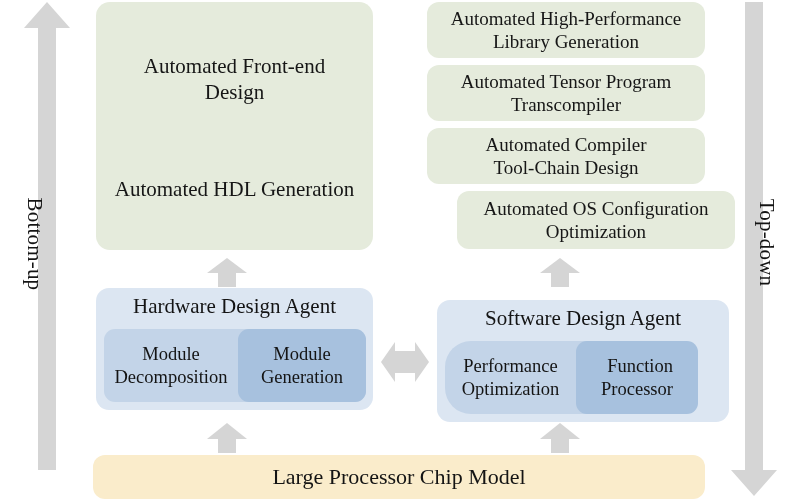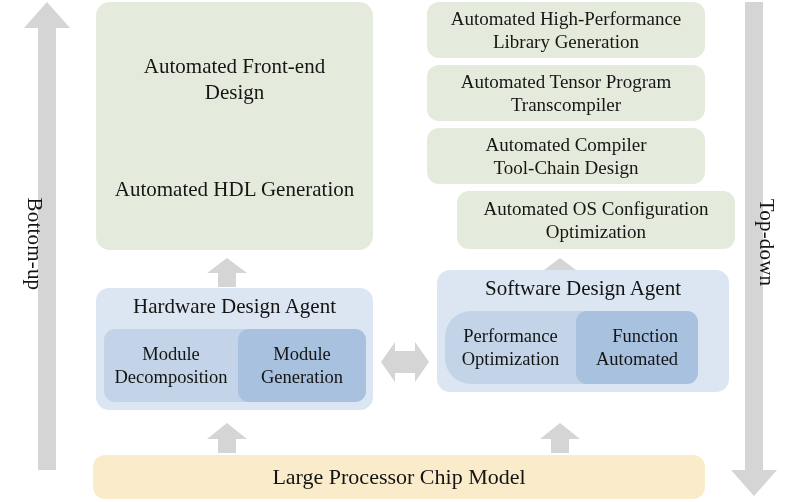--- a/index.html
+++ b/index.html
@@ -182,33 +182,33 @@
       </div>
       <div class="agent-cell dark" style="left:134px; width:128px;">
         <span>
           <span>Module</span><br>
           <span>Generation</span>
         </span>
       </div>
     </div>
   </div>
 
-  <div class="agent-box" style="left:437px; top:270px; width:292px; height:122px;">
+  <div class="agent-box" style="left:437px; top:300px; width:292px; height:122px;">
     <div class="agent-title">Software Design Agent</div>
     <div class="agent-inner" style="left:8px; top:41px; width:253px; height:73px;border-radius:26px;">
       <div class="agent-cell" style="left:0px; width:131px;">
         <span>
           <span>Performance</span><br>
           <span>Optimization</span>
         </span>
       </div>
       <div class="agent-cell dark" style="left:131px; width:122px;text-align:right;">
         <span>
           <span>Function</span><br>
-          <span>Automated</span>
+          <span>Processor</span>
         </span>
       </div>
     </div>
   </div>
 
   <div class="block-arrow" style="left:381px; top:337px;">
     <svg width="48" height="50" viewBox="0 0 48 50">
       <polygon points="0,25 14,5 14,14 34,14 34,5 48,25 34,45 34,36 14,36 14,45" fill="#d5d5d5"></polygon>
     </svg>
   </div>

